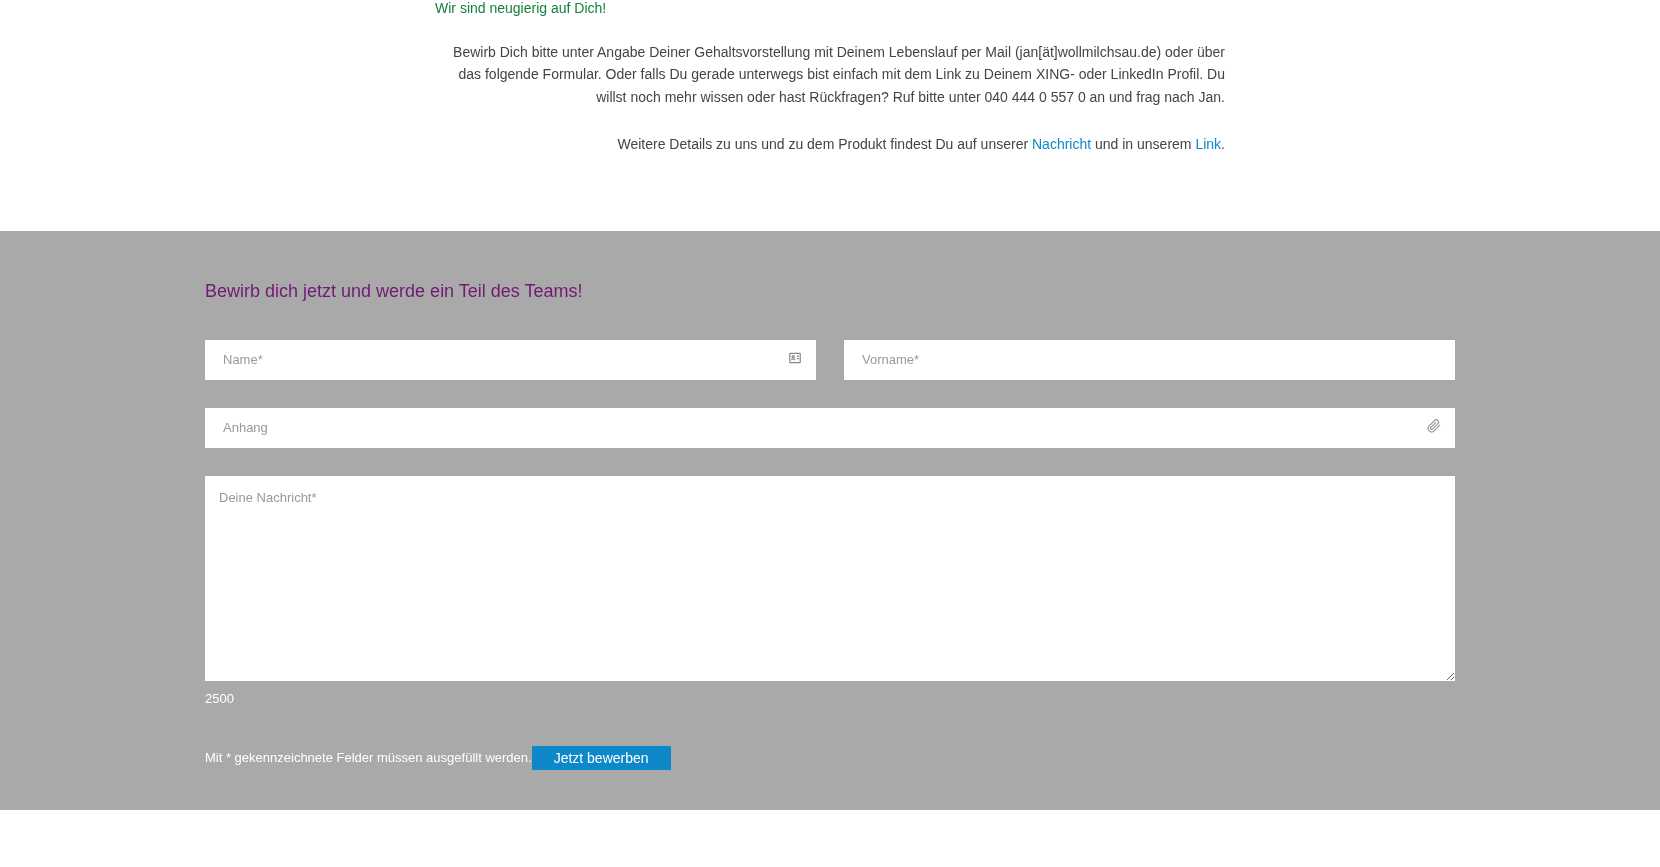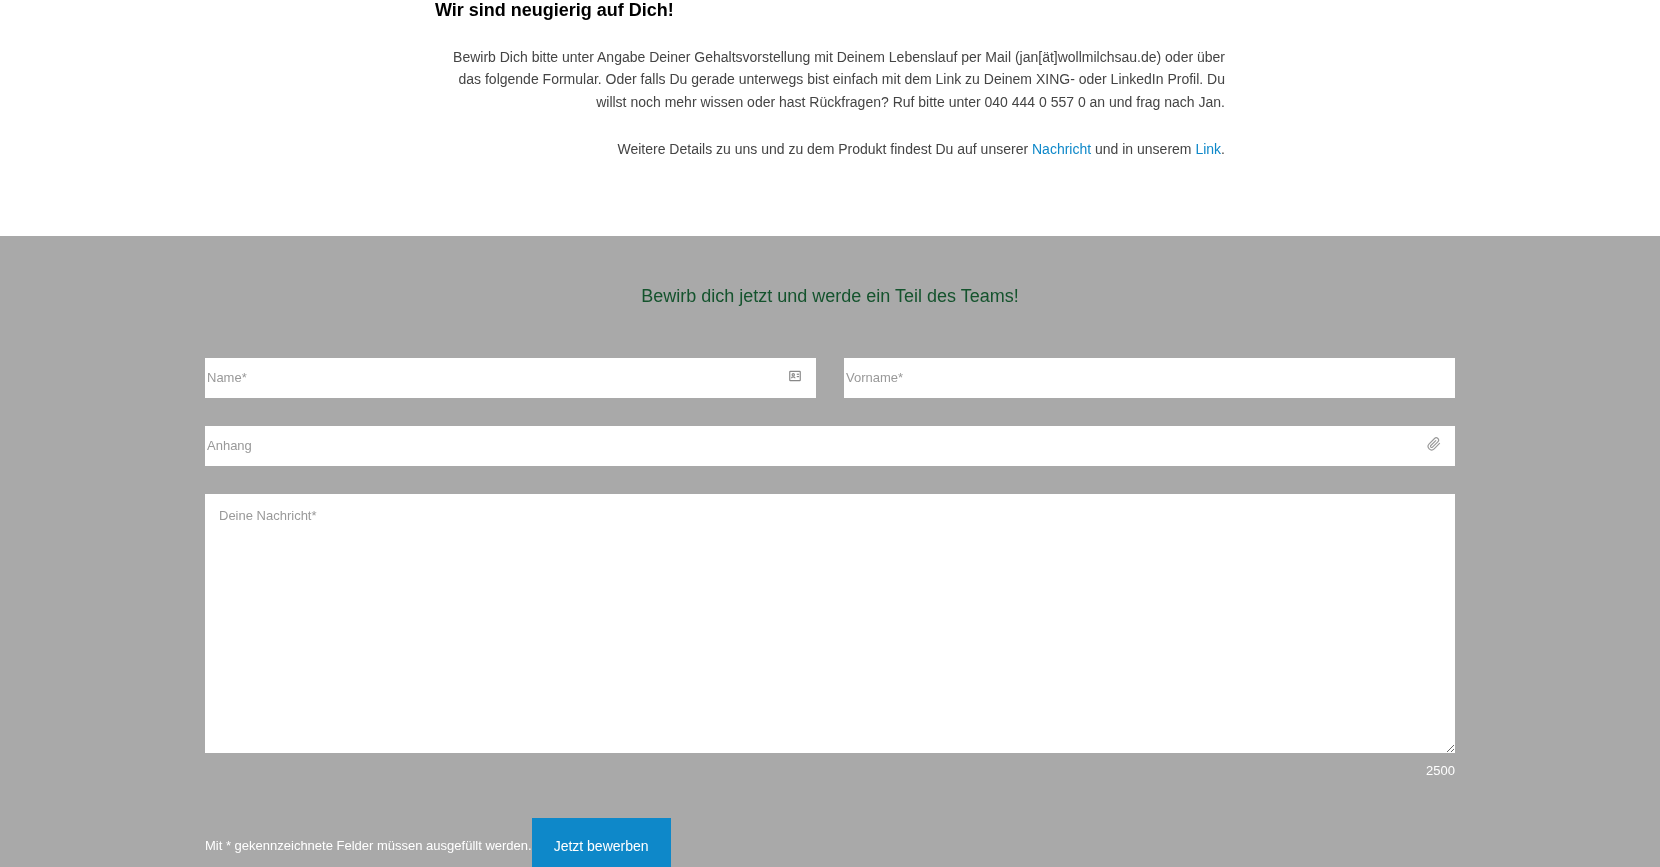--- a/index.html
+++ b/index.html
@@ -11,23 +11,23 @@
       font-family: Arial, Helvetica, sans-serif;
       background: #ffffff;
       color: #333;
     }
     .intro-section {
       max-width: 830px;
       margin: 0 auto;
       padding: 0 20px 50px 20px;
     }
     .intro-heading {
-      font-weight: bold;
-      font-size: 18px;
-      color: #000000;
+      font-weight: normal;
+      font-size: 14px;
+      color: #15803d;
       margin-bottom: 25px;
     }
     .intro-paragraph {
       font-size: 14px;
       line-height: 1.6;
       color: #444;
       margin-bottom: 25px;
       text-align: right;
     }
     .intro-link {
@@ -38,51 +38,50 @@
     .form-section {
       background: #a9a9a9;
       padding: 50px 0 40px 0;
     }
     .form-inner {
       max-width: 1290px;
       margin: 0 auto;
       padding: 0 20px;
     }
     .form-title {
-      color: #14532d;
+      color: #701a75;
       font-size: 18px;
       font-weight: normal;
-      margin-bottom: 51px;
-      text-align: center;
+      margin-bottom: 38px;
     }
     .form-row {
       display: flex;
       gap: 28px;
       margin-bottom: 28px;
     }
     .form-field {
       flex: 1;
       position: relative;
     }
     .text-input {
       width: 100%;
       height: 40px;
       border: none;
-      padding: 0 2px;
+      padding: 0 18px;
       font-size: 13px;
       color: #333;
       font-family: inherit;
       background: #ffffff;
     }
     .text-input::placeholder {
       color: #999;
     }
     .textarea-input {
       width: 100%;
-      height: 259px;
+      height: 205px;
       border: none;
       padding: 14px;
       font-size: 13px;
       color: #333;
       font-family: inherit;
       resize: both;
       background: #ffffff;
     }
     .textarea-input::placeholder {
       color: #999;
@@ -101,40 +100,40 @@
     }
     .contact-icon {
       position: absolute;
       right: 14px;
       top: 50%;
       transform: translateY(-50%);
       color: #888;
       pointer-events: none;
     }
     .char-counter {
-      text-align: right;
+      text-align: left;
       color: #ffffff;
       font-size: 13px;
       margin-top: 6px;
     }
     .form-footer {
       display: flex;
       justify-content: flex-start;
       align-items: center;
       margin-top: 40px;
     }
     .required-note {
       color: #ffffff;
       font-size: 13px;
     }
     .submit-button {
       background: #0e88c9;
       color: #ffffff;
       border: none;
-      padding: 20px 22px;
+      padding: 4px 22px;
       font-size: 14px;
       cursor: pointer;
       font-family: inherit;
     }
   </style>
 </head>
 <body>
 
 <section class="intro-section">
   <p class="intro-heading">Wir sind neugierig auf Dich!</p>

